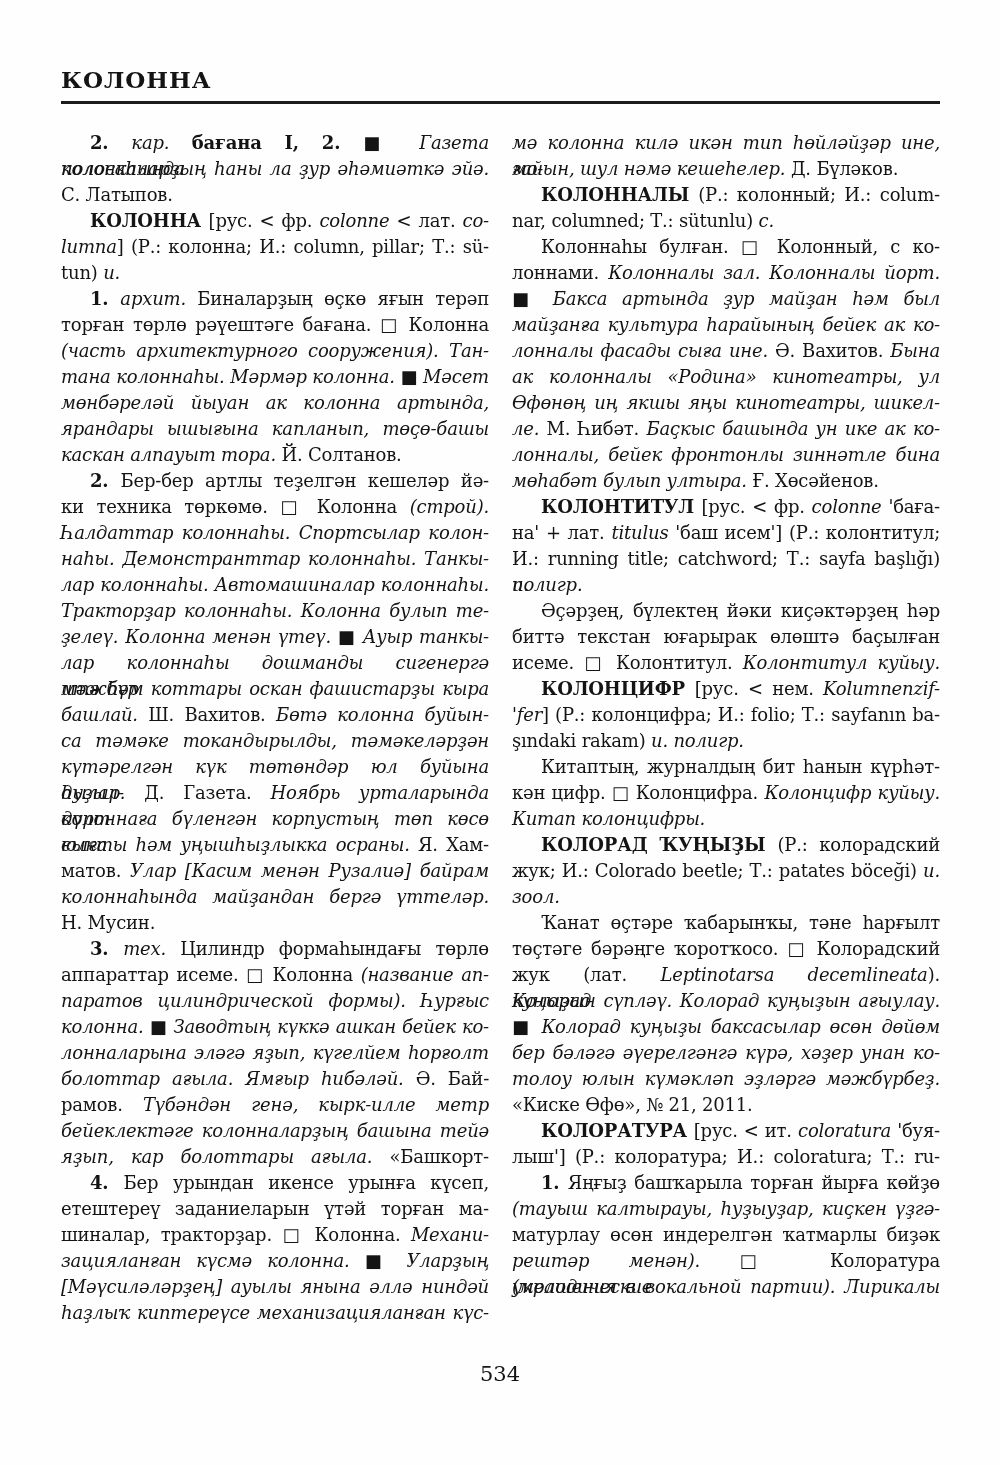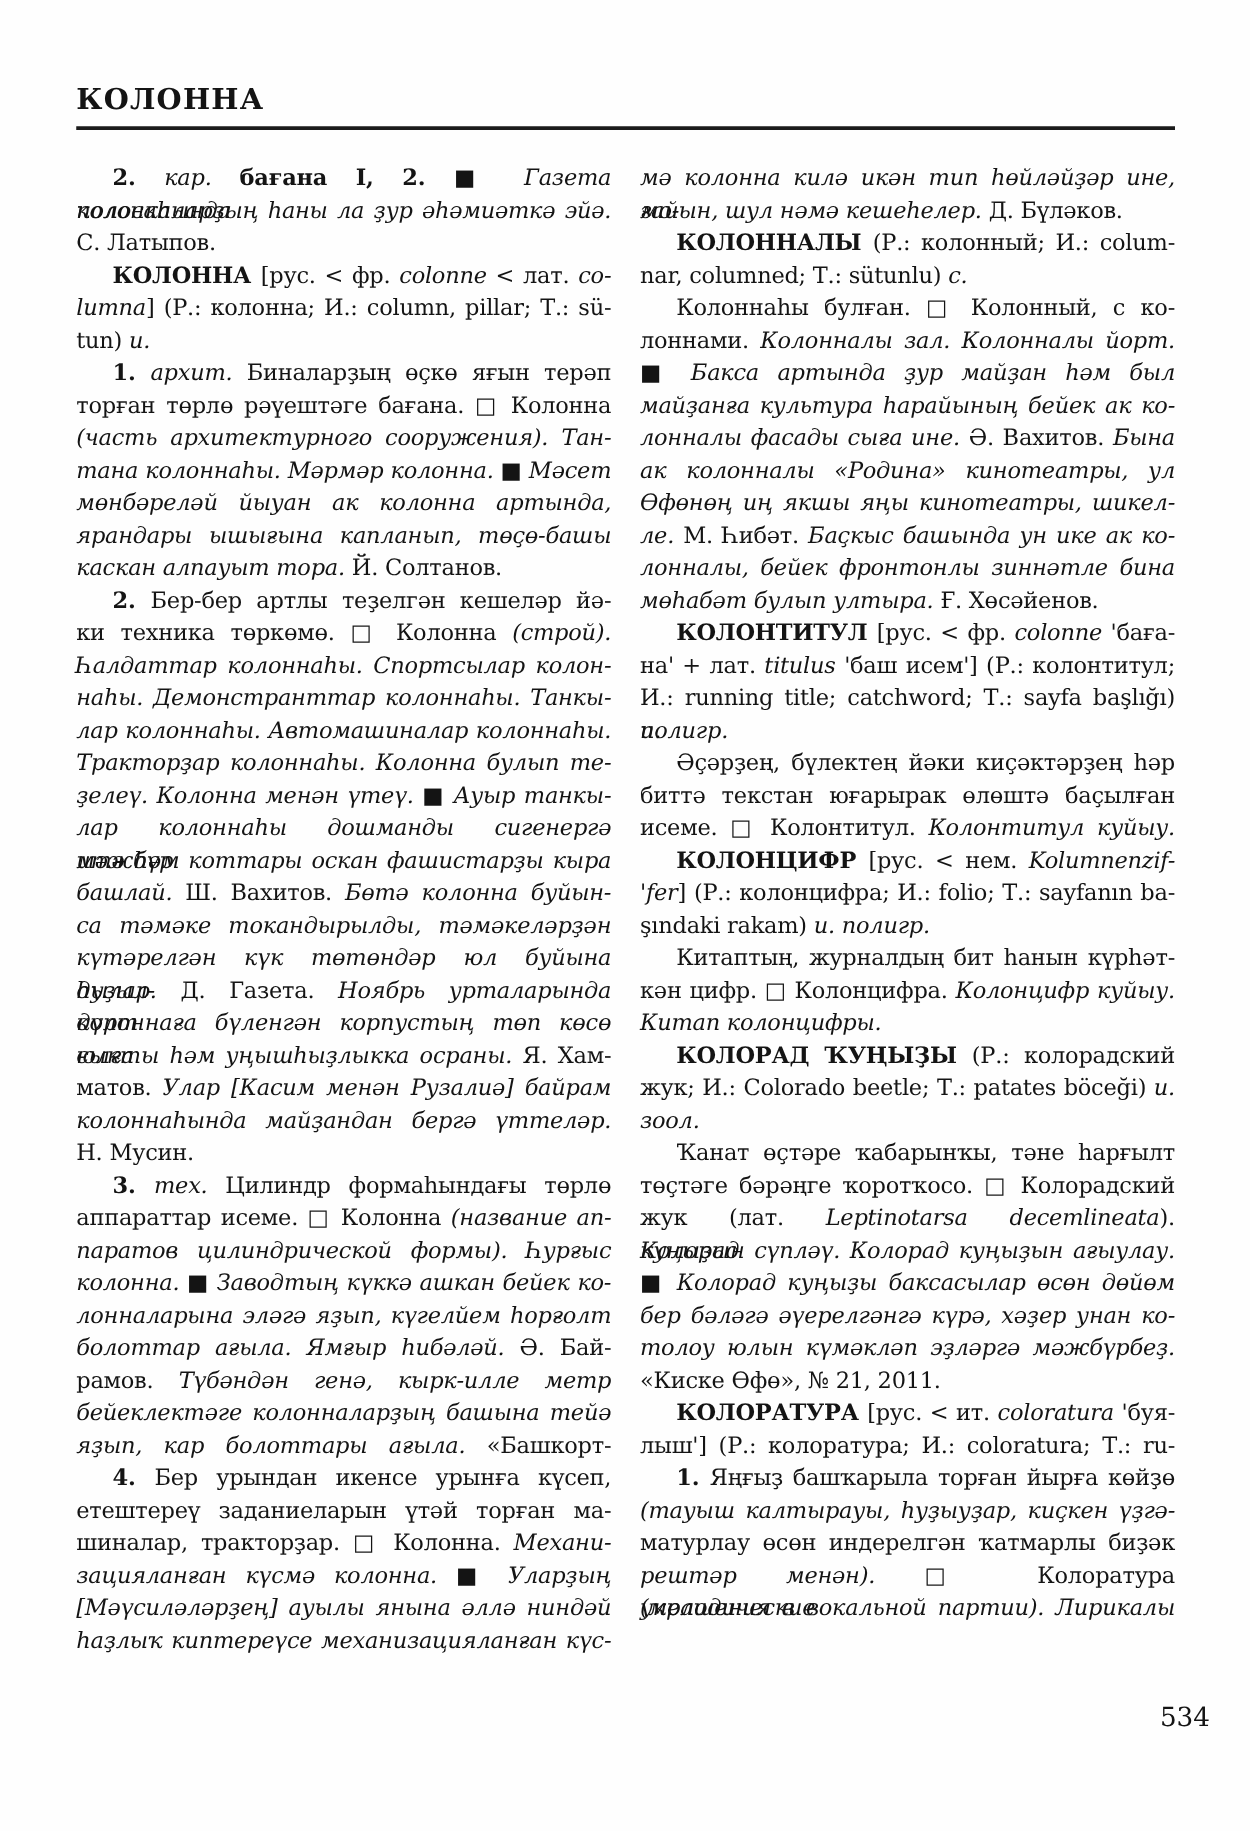--- a/index.html
+++ b/index.html
@@ -30,22 +30,22 @@
     text-align: justify;
     text-align-last: justify;
     overflow: visible; white-space: nowrap-off;
   }
   .line.end { text-align-last: left; }
   .line.ind { text-indent: 29px; }
   .b { font-weight: 700; }
   .i { font-style: italic; }
   .n { font-style: normal; font-weight: 400; }
   .page-number {
-    position: absolute; left: 0; top: 1362px;
-    width: 968px; text-align: right;
+    position: absolute; left: 16px; top: 1362px;
+    width: 968px; text-align: center;
     font-size: 21px;
   }
 </style>
 </head>
 <body>
 
 <div>
 
   <div class="running-head">КОЛОННА</div>
 

